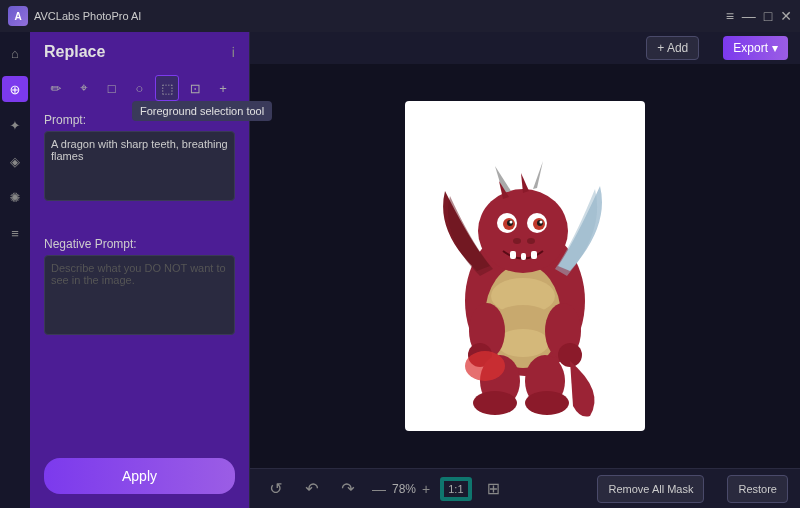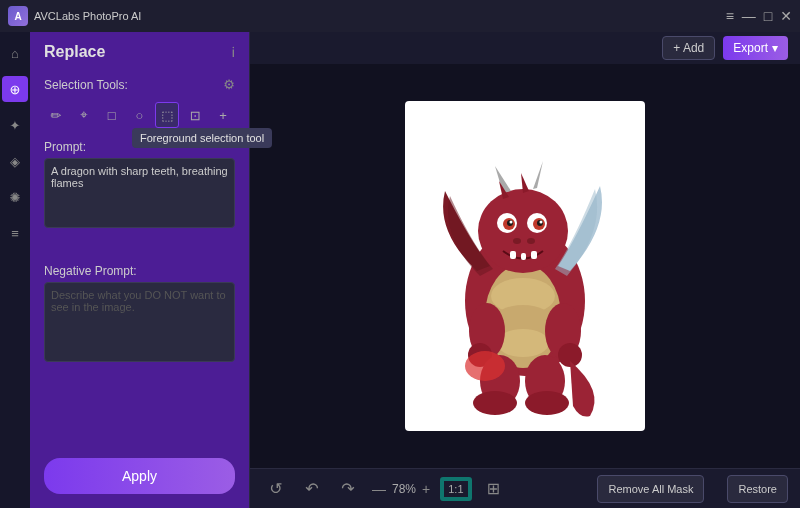--- a/index.html
+++ b/index.html
@@ -255,21 +255,21 @@
     }
 
     
     .top-toolbar {
       height: 32px;
       background: #1a1a2e;
       display: flex;
       align-items: center;
       justify-content: flex-end;
       padding: 0 12px;
-      gap: 8px;
+      gap: 24px;
     }
     .add-btn {
       height: 24px;
       background: #2a2a3e;
       border: 1px solid #4a4a6a;
       border-radius: 4px;
       color: #ccc;
       font-size: 12px;
       padding: 0 10px;
       cursor: pointer;
@@ -423,24 +423,20 @@
     <div class="icon-sidebar-item">✺</div>
     <div class="icon-sidebar-item">≡</div>
   </div>
 
   <div class="left-panel">
     <div class="panel-header">
       <span class="panel-title">Replace</span>
       <span class="info-icon">ℹ</span>
     </div>
 
-    <div class="section-header">
-      <span class="section-label">Selection Tools:</span>
-      <span class="gear-icon">⚙</span>
-    </div>
 
     <div class="tools-row">
       <div class="tool-btn">✏</div>
       <div class="tool-btn">⌖</div>
       <div class="tool-btn">□</div>
       <div class="tool-btn">○</div>
       <div class="tool-btn active">⬚</div>
       <div class="tool-btn">⊡</div>
       <div class="tool-btn">+</div>
       <div class="tooltip">Foreground selection tool</div>

